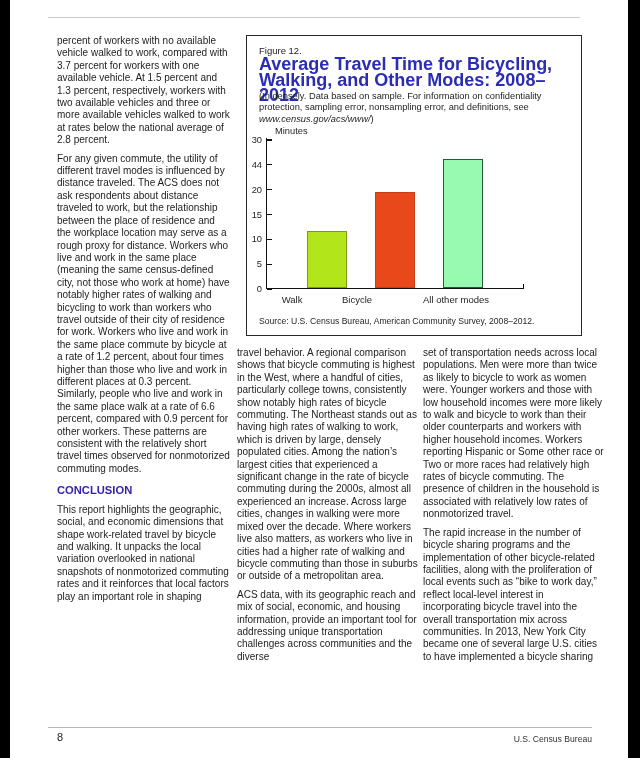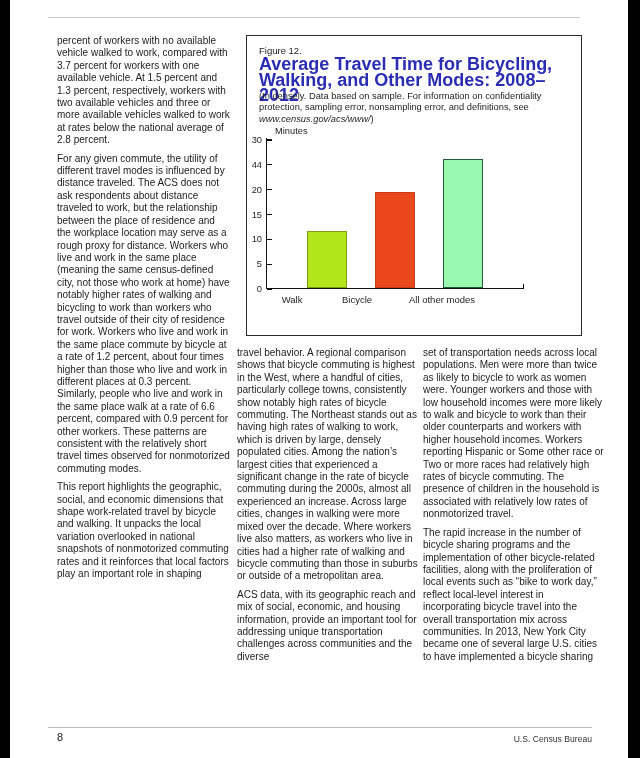--- a/index.html
+++ b/index.html
@@ -73,20 +73,21 @@
 </head>
 <body>
 
 <div class="edge-bar edge-left"></div>
 <div class="edge-bar edge-right"></div>
 <div class="rule rule-top"></div>
 
 <div class="col col-left">
   <p>percent of workers with no available vehicle walked to work, compared with 3.7 percent for workers with one available vehicle. At 1.5 percent and 1.3 percent, respectively, workers with two available vehicles and three or more available vehicles walked to work at rates below the national average of 2.8 percent.</p>
   <p>For any given commute, the utility of different travel modes is influenced by distance traveled. The ACS does not ask respondents about distance traveled to work, but the relationship between the place of residence and the workplace location may serve as a rough proxy for distance. Workers who live and work in the same place (meaning the same census-defined city, not those who work at home) have notably higher rates of walking and bicycling to work than workers who travel outside of their city of residence for work. Workers who live and work in the same place commute by bicycle at a rate of 1.2 percent, about four times higher than those who live and work in different places at 0.3 percent. Similarly, people who live and work in the same place walk at a rate of 6.6 percent, compared with 0.9 percent for other workers. These patterns are consistent with the relatively short travel times observed for nonmotorized commuting modes.</p>
+  <h3>CONCLUSION</h3>
   <p>This report highlights the geographic, social, and economic dimensions that shape work-related travel by bicycle and walking. It unpacks the local variation overlooked in national snapshots of nonmotorized commuting rates and it reinforces that local factors play an important role in shaping</p>
 </div>
 
 <div class="figure-box">
   <div class="fig-label">Figure 12.</div>
   <div class="fig-title">Average Travel Time for Bicycling, Walking, and Other Modes: 2008–2012</div>
   <div class="fig-note"><span>(In densely. Data based on sample. For information on confidentiality protection, sampling error, nonsampling error, and definitions, see </span><em>www.census.gov/acs/www/</em><span>)</span></div>
   <div class="fig-ylabel">Minutes</div>
 
   <div class="chart-plot">
@@ -105,23 +106,24 @@
       <div class="tick-label" style="top: 44.6667px;">20</div>
       <div class="tick-mark" style="top: 24.2333px;"></div>
       <div class="tick-label" style="top: 19.8333px;">44</div>
       <div class="tick-mark" style="top: -0.6px;"></div>
       <div class="tick-label" style="top: -5px;">30</div>
       <div class="bar" style="left: 40.63px; height: 57.1167px; background: rgb(178, 229, 26); border-color: rgb(125, 154, 18);"></div>
       <div class="cat-label" style="left: 15.63px;">Walk</div>
       <div class="bar" style="left: 109px; height: 95.8567px; background: rgb(232, 72, 26); border-color: rgb(197, 64, 26);"></div>
       <div class="cat-label" style="left: 76px;">Bicycle</div>
       <div class="bar" style="left: 177.37px; height: 128.637px; background: rgb(151, 250, 176); border-color: rgb(39, 89, 59);"></div>
-      <div class="cat-label" style="left: 143px;">All other modes</div>
+      <div class="cat-label" style="left: 157px;">All other modes</div>
     </div>
 
+  <div class="fig-source">Source: U.S. Census Bureau, American Community Survey, 2008–2012.</div>
 </div>
 
 <div class="col col-middle">
   <p>travel behavior. A regional comparison shows that bicycle commuting is highest in the West, where a handful of cities, particularly college towns, consistently show notably high rates of bicycle commuting. The Northeast stands out as having high rates of walking to work, which is driven by large, densely populated cities. Among the nation’s largest cities that experienced a significant change in the rate of bicycle commuting during the 2000s, almost all experienced an increase. Across large cities, changes in walking were more mixed over the decade. Where workers live also matters, as workers who live in cities had a higher rate of walking and bicycle commuting than those in suburbs or outside of a metropolitan area.</p>
   <p>ACS data, with its geographic reach and mix of social, economic, and housing information, provide an important tool for addressing unique transportation challenges across communities and the diverse</p>
 </div>
 
 <div class="col col-right">
   <p>set of transportation needs across local populations. Men were more than twice as likely to bicycle to work as women were. Younger workers and those with low household incomes were more likely to walk and bicycle to work than their older counterparts and workers with higher household incomes. Workers reporting Hispanic or Some other race or Two or more races had relatively high rates of bicycle commuting. The presence of children in the household is associated with relatively low rates of nonmotorized travel.</p>
   <p>The rapid increase in the number of bicycle sharing programs and the implementation of other bicycle-related facilities, along with the proliferation of local events such as “bike to work day,” reflect local-level interest in incorporating bicycle travel into the overall transportation mix across communities. In 2013, New York City became one of several large U.S. cities to have implemented a bicycle sharing</p>

